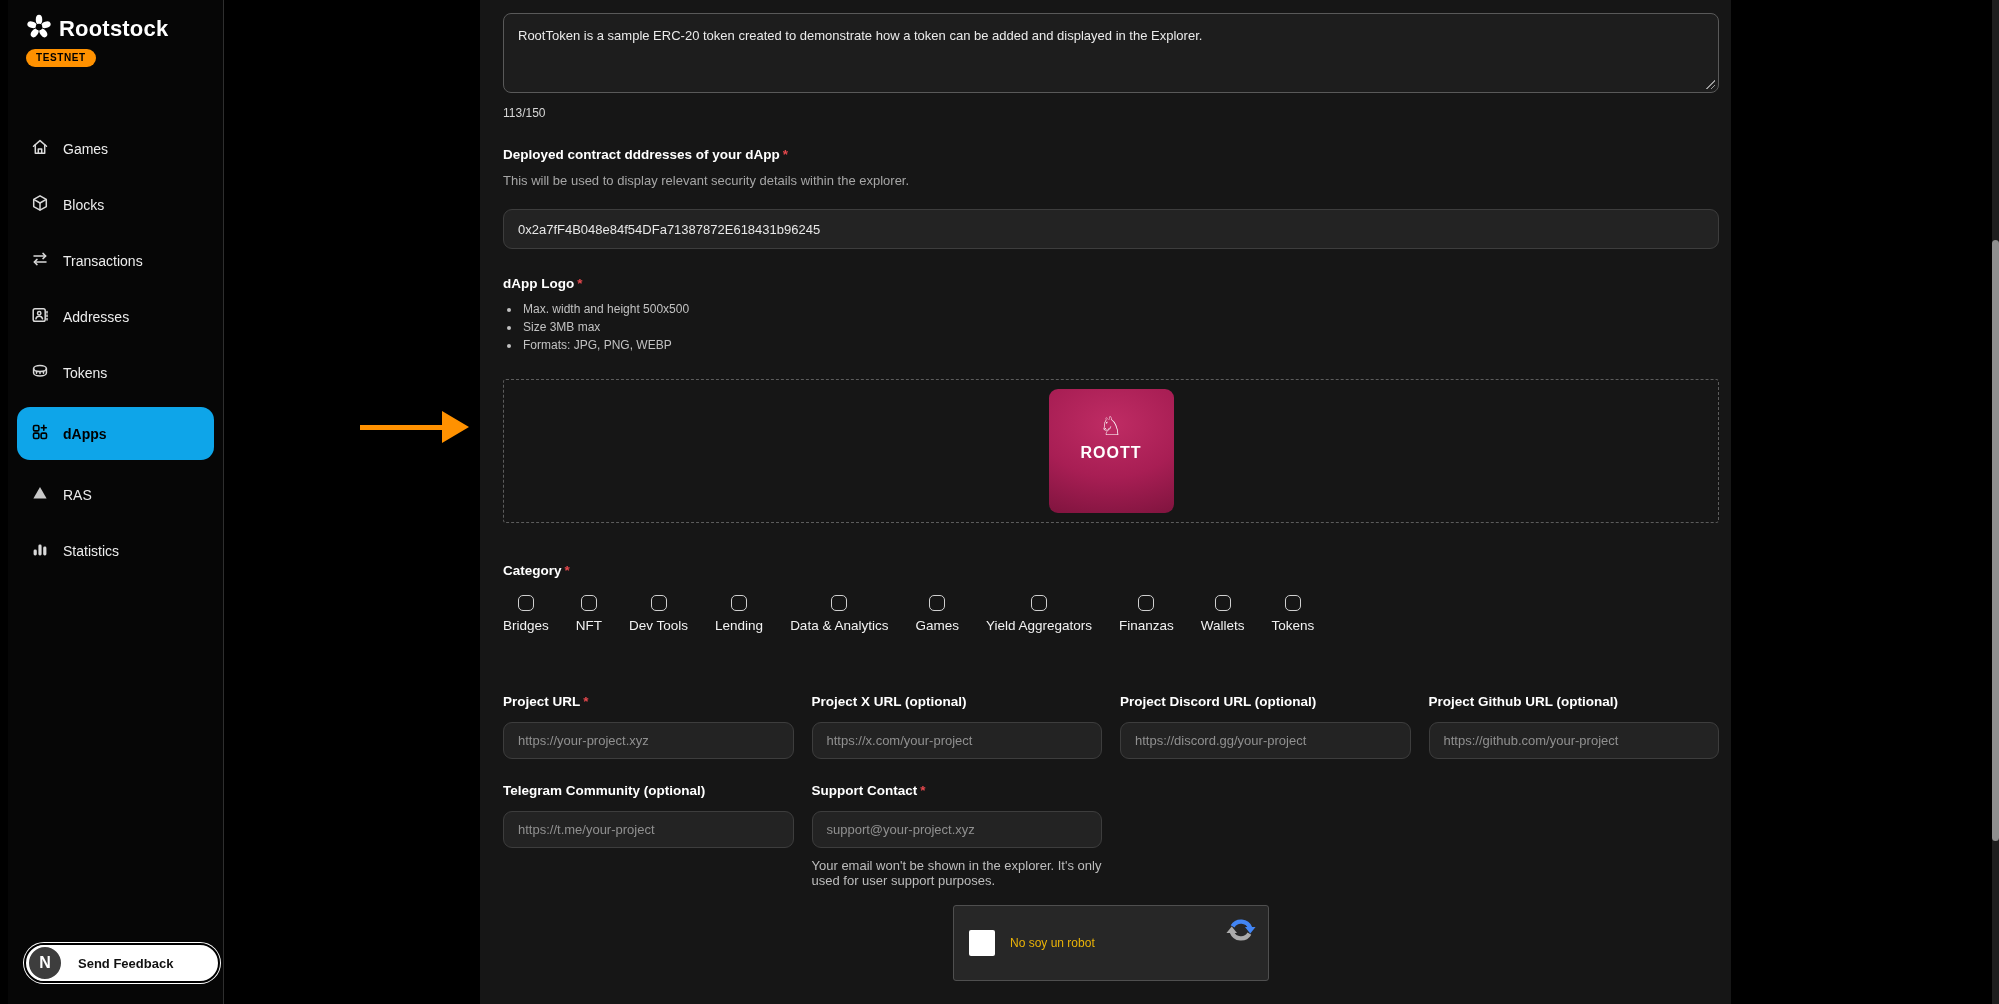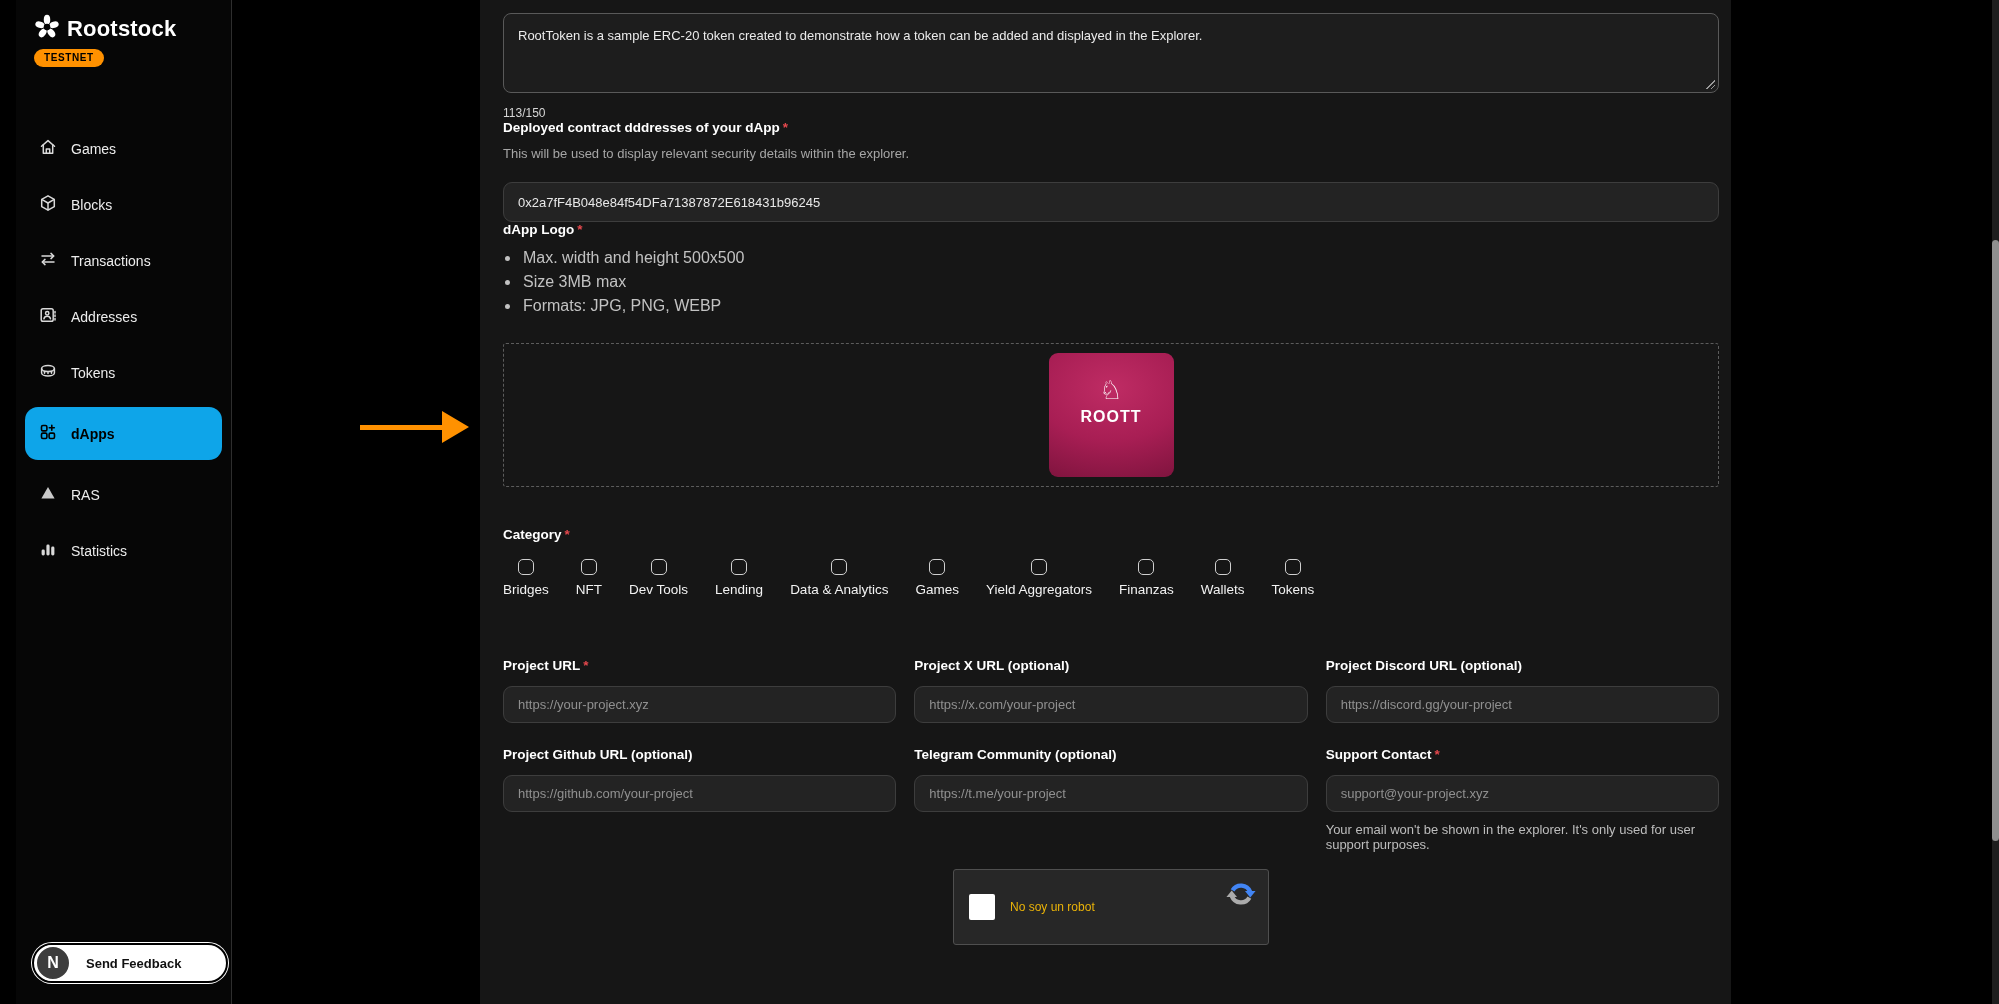--- a/index.html
+++ b/index.html
@@ -5,21 +5,21 @@
   * { box-sizing: border-box; }
   html,body { margin:0; padding:0; }
   body {
     width:1999px; height:1004px; position:relative; overflow:hidden;
     background:#000; color:#fff;
     font-family:"Liberation Sans", sans-serif;
   }
 
   
   .sidebar {
-    position:absolute; left:16px; top:0; width:216px; height:100%;
+    position:absolute; left:8px; top:0; width:216px; height:100%;
     background:#060606; border-right:1px solid #2e2e2e;
   }
   .brand { display:flex; align-items:center; gap:7px; padding:14px 0 0 18px; }
   .brand-name { font-size:22px; font-weight:bold; letter-spacing:.2px; color:#fff; }
   .badge {
     display:inline-block; margin:5px 0 0 18px; background:#ff9100; color:#000;
     font-size:10px; font-weight:bold; letter-spacing:.6px;
     padding:3px 10px 4px; border-radius:9px;
   }
   .nav { margin-top:60px; padding:0 9px; }
@@ -56,53 +56,53 @@
     display:block; width:100%; height:80px; resize:none;
     background:#1d1d1d; border:1px solid #595959; border-radius:8px;
     color:#eaeaea; font-size:13px; line-height:1.5; padding:12px 14px;
     font-family:"Liberation Sans", sans-serif; outline:none;
     background-image:
       linear-gradient(135deg, transparent 0 62%, #9a9a9a 62% 68%, transparent 68% 80%, #9a9a9a 80% 86%, transparent 86%);
     background-size:12px 12px; background-repeat:no-repeat; background-position:right 3px bottom 3px;
   }
   .counter { margin-top:13px; font-size:12px; color:#d6d6d6; }
 
-  .field-label { font-size:13.5px; font-weight:bold; color:#fff; }
+  .field-label { margin-top:27px; font-size:13.5px; font-weight:bold; color:#fff; }
   .req { color:#e5484d; margin-left:3px; font-weight:bold; }
   .helper { margin-top:11px; font-size:13px; color:#a6a6a6; }
 
   .text-input {
     display:block; margin-top:21px; width:100%; height:40px;
     background:#232323; border:1px solid #3d3d3d; border-radius:9px;
     color:#e8e8e8; font-size:13px; padding:0 14px; outline:none;
     font-family:"Liberation Sans", sans-serif;
   }
   input::placeholder { color:#909090; opacity:1; }
 
-  .bullets { margin:9px 0 0 2px; padding-left:16px; color:#c2c2c2; font-size:16px; line-height:1.5; }
+  .bullets { margin:9px 0 0 2px; padding-left:16px; color:#c2c2c2; font-size:12px; line-height:1.5; }
   .bullets li { padding-left:2px; }
 
   .dropzone {
     margin-top:25px; height:144px; border:1px dashed #5c5c5c; border-radius:3px;
     display:flex; align-items:center; justify-content:center;
   }
   .logo-tile {
     width:125px; height:124px; border-radius:9px;
     background:radial-gradient(130% 95% at 50% 28%, #bf2c64 0%, #a81e54 45%, #701036 100%);
     display:flex; flex-direction:column; align-items:center; padding-top:24px;
   }
   .knight { font-size:26px; line-height:1; color:#fff; }
   .logo-name { margin-top:5px; color:#fff; font-weight:bold; font-size:16px; letter-spacing:1px; }
 
   .cat-label { margin-top:40px; }
   .cb-row { margin-top:17px; display:flex; align-items:center; gap:27px; }
   .cb-item { display:flex; align-items:center; gap:7px; font-size:13.5px; color:#f2f2f2; cursor:pointer;flex-direction:column; }
   .cb-box { width:16px; height:16px; border:1.5px solid #cfcfcf; border-radius:5px; background:transparent; flex:0 0 auto; }
 
-  .fields-grid { margin-top:61px; display:grid; grid-template-columns:1fr 1fr 1fr; column-gap:18px; row-gap:24px; }
+  .fields-grid { margin-top:61px; display:grid; grid-template-columns:1fr 1fr 1fr 1fr; column-gap:18px; row-gap:24px; }
   .fgroup .field-label { margin-top:0; }
   .fgroup .text-input { margin-top:13px; height:37px; }
   .email-helper { margin-top:10px; font-size:13px; color:#bdbdbd; }
 
   .recaptcha {
     margin:17px auto 0; width:316px; height:76px;
     background:#272727; border:1px solid #4f4f4f; border-radius:3px;
     display:flex; align-items:center; padding:0 12px 0 15px;
   }
   .rc-box { width:26px; height:26px; background:#fff; border-radius:2px; flex:0 0 auto; cursor:pointer; }

